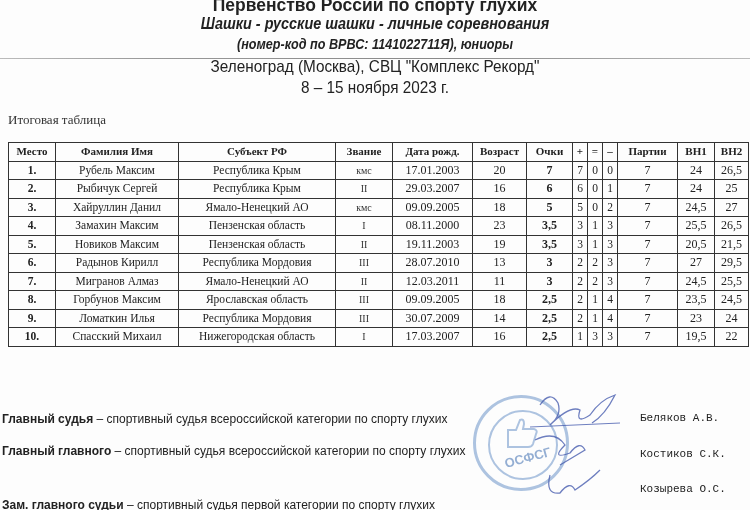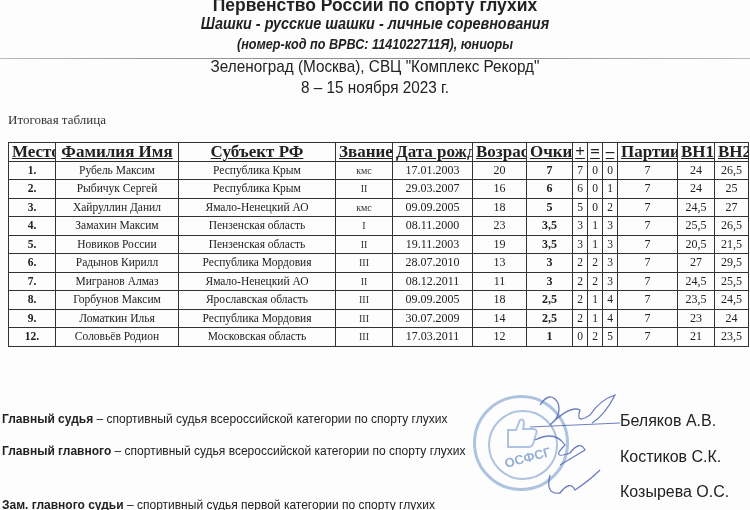--- a/index.html
+++ b/index.html
@@ -20,32 +20,32 @@
 
     table.results {
       position: absolute; top: 142px; left: 8px;
       border-collapse: collapse; font-size: 11.5px;
       table-layout: fixed; width: 740px;
     }
     table.results th, table.results td {
       border: 1px solid #333; height: 17.5px; padding: 0 3px;
       white-space: nowrap; overflow: hidden; line-height: 17px;
     }
-    table.results th { font-weight: bold; font-size: 17px; text-align: center; text-decoration: underline; }
+    table.results th { font-weight: bold; font-size: 11px; text-align: center; }
     table.results th.left { text-align: center; }
     td.c { text-align: center; }
     td.place { font-weight: bold; text-align: center; }
     td.pts { font-weight: bold; text-align: center; }
     td.rank { font-size: 10px; text-align: center; color: #333; margin-top: 20px; }
     td.name, td.region { text-align: center; }
     td.num { font-size: 12px; }
 
     .sig { position: absolute; left: 2px; font-size: 12px; font-family: "Liberation Sans", sans-serif; }
     .sig b { font-weight: bold; }
-    .sig-name { position: absolute; left: 620px; font-size: 16px; font-family: Liberation Sans, sans-serif; }
+    .sig-name { position: absolute; left: 640px; font-size: 11px; font-family: Liberation Mono, monospace; }
 
     .stamp {
       position: absolute; left: 473px; top: 395px; width: 96px; height: 96px;
       border-radius: 50%; border: 3px solid #6c94c9; opacity: 0.55;
       box-sizing: border-box;
     }
     .stamp-inner {
       position: absolute; left: 12px; top: 12px; width: 66px; height: 66px; border-radius: 50%;
       border: 2px solid #6c94c9;
     }
@@ -156,21 +156,21 @@
         <td class="pts num">3,5</td>
         <td class="c" style="padding: 0px;">3</td>
         <td class="c" style="padding: 0px;">1</td>
         <td class="c" style="padding: 0px;">3</td>
         <td class="c num">7</td>
         <td class="c num">25,5</td>
         <td class="c num">26,5</td>
       </tr>
       <tr>
         <td class="place">5.</td>
-        <td class="name">Новиков России</td>
+        <td class="name">Новиков Максим</td>
         <td class="region">Пензенская область</td>
         <td class="rank">II</td>
         <td class="c num">19.11.2003</td>
         <td class="c num">19</td>
         <td class="pts num">3,5</td>
         <td class="c" style="padding: 0px;">3</td>
         <td class="c" style="padding: 0px;">1</td>
         <td class="c" style="padding: 0px;">3</td>
         <td class="c num">7</td>
         <td class="c num">20,5</td>
@@ -189,21 +189,21 @@
         <td class="c" style="padding: 0px;">3</td>
         <td class="c num">7</td>
         <td class="c num">27</td>
         <td class="c num">29,5</td>
       </tr>
       <tr>
         <td class="place">7.</td>
         <td class="name">Мигранов Алмаз</td>
         <td class="region">Ямало-Ненецкий АО</td>
         <td class="rank">II</td>
-        <td class="c num">08.12.2011</td>
+        <td class="c num">12.03.2011</td>
         <td class="c num">11</td>
         <td class="pts num">3</td>
         <td class="c" style="padding: 0px;">2</td>
         <td class="c" style="padding: 0px;">2</td>
         <td class="c" style="padding: 0px;">3</td>
         <td class="c num">7</td>
         <td class="c num">24,5</td>
         <td class="c num">25,5</td>
       </tr>
       <tr>
@@ -230,33 +230,33 @@
         <td class="c num">14</td>
         <td class="pts num">2,5</td>
         <td class="c" style="padding: 0px;">2</td>
         <td class="c" style="padding: 0px;">1</td>
         <td class="c" style="padding: 0px;">4</td>
         <td class="c num">7</td>
         <td class="c num">23</td>
         <td class="c num">24</td>
       </tr>
       <tr>
-        <td class="place">12.</td>
-        <td class="name">Соловьёв Родион</td>
-        <td class="region">Московская область</td>
-        <td class="rank">III</td>
-        <td class="c num">17.03.2011</td>
-        <td class="c num">12</td>
-        <td class="pts num">1</td>
-        <td class="c" style="padding: 0px;">0</td>
-        <td class="c" style="padding: 0px;">2</td>
-        <td class="c" style="padding: 0px;">5</td>
-        <td class="c num">7</td>
-        <td class="c num">21</td>
-        <td class="c num">23,5</td>
+        <td class="place">10.</td>
+        <td class="name">Спасский Михаил</td>
+        <td class="region">Нижегородская область</td>
+        <td class="rank">I</td>
+        <td class="c num">17.03.2007</td>
+        <td class="c num">16</td>
+        <td class="pts num">2,5</td>
+        <td class="c" style="padding: 0px;">1</td>
+        <td class="c" style="padding: 0px;">3</td>
+        <td class="c" style="padding: 0px;">3</td>
+        <td class="c num">7</td>
+        <td class="c num">19,5</td>
+        <td class="c num">22</td>
       </tr>
     </tbody>
 </table>
 
 <div class="stamp">
   <div class="stamp-inner"></div>
   <svg style="position:absolute;left:26px;top:18px" width="40" height="34" viewBox="0 0 40 34">
     <path d="M6 14 L14 14 L18 4 Q22 2 22 8 L21 13 L32 13 Q36 14 34 18 L31 28 Q30 31 26 31 L14 31 L6 31 Z" fill="none" stroke="#6c94c9" stroke-width="2"></path>
   </svg>
   <div class="stamp-text">ОСФСГ</div>

